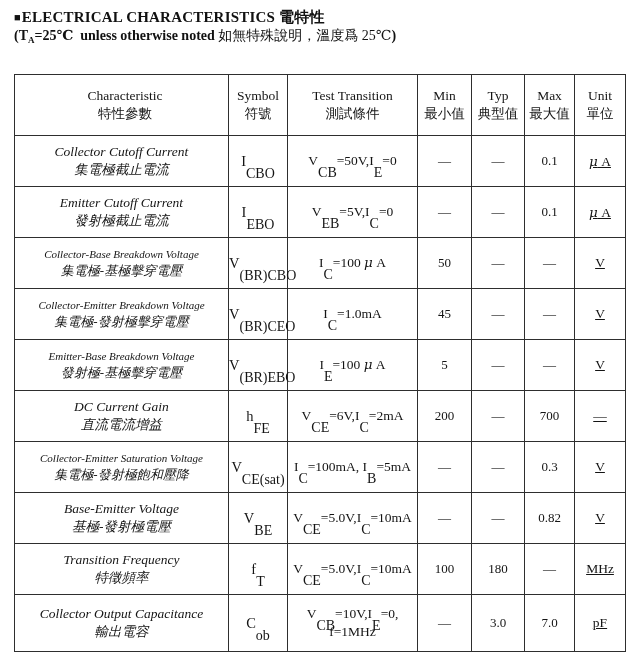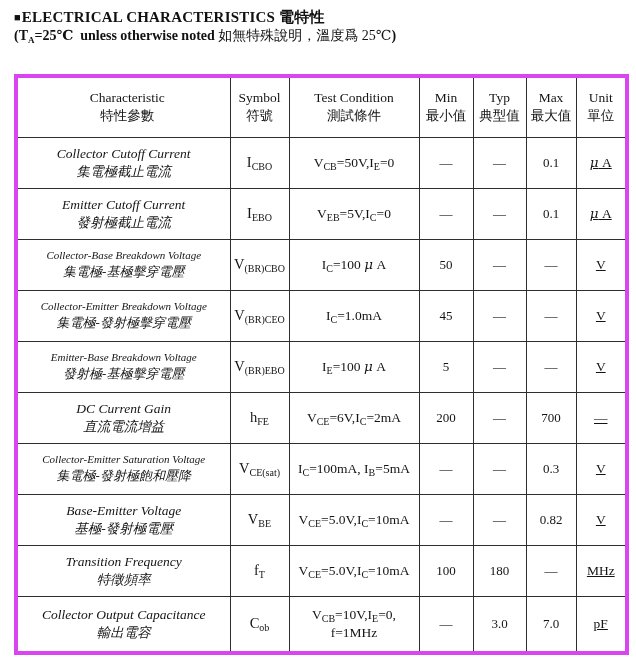--- a/index.html
+++ b/index.html
@@ -40,21 +40,21 @@
     font-size: 9px;
     vertical-align: baseline;
     position: relative;
     top: 3px;
   }
   table.spec {
     border-collapse: collapse;
     table-layout: fixed;
     width: 612px;
     margin-top: 29px;
-    border: 4px solid #d946ef;
+    border: 1px solid #d946ef;
   }
   table.spec th,
   table.spec td {
     border: 1px solid #2e2e2e;
     padding: 0;
     vertical-align: middle;
     text-align: center;
     font-weight: normal;
     color: #141414;
   }
@@ -72,24 +72,24 @@
   }
   td.c-name .en { font-size: 13.5px; line-height: 1.3; }
   td.c-name .en.small { font-size: 11px; line-height: 1.35; }
   td.c-name .zh { font-size: 13.5px; line-height: 1.3; }
   td.c-name .zh.smallzh { font-size: 13px; line-height: 1.35; }
   td.c-sym { font-size: 14.5px; }
   td.c-cond { font-size: 13.5px; line-height: 1.3; }
   td.c-val { font-size: 13px; }
   td.c-unit { font-size: 13.5px; text-decoration: underline; }
   sub {
-    font-size: 10px;
+    font-size: 14px;
     vertical-align: baseline;
     position: relative;
-    top: 3px;
+    top: 12px;
     letter-spacing: 0;
   }
   .mu {
     font-style: italic;
     font-family: "DejaVu Serif", serif;
   }
 </style>
 </head>
 <body>
 
@@ -116,21 +116,21 @@
       <tr>
         <th class="h-name">
           <div class="en">Characteristic</div>
           <div class="zh">特性參數</div>
         </th>
         <th>
           <div class="en">Symbol</div>
           <div class="zh">符號</div>
         </th>
         <th>
-          <div class="en">Test Condition</div>
+          <div class="en">Test Transition</div>
           <div class="zh">測試條件</div>
         </th>
         <th>
           <div class="en">Min</div>
           <div class="zh">最小值</div>
         </th>
         <th>
           <div class="en">Typ</div>
           <div class="zh">典型值</div>
         </th>

